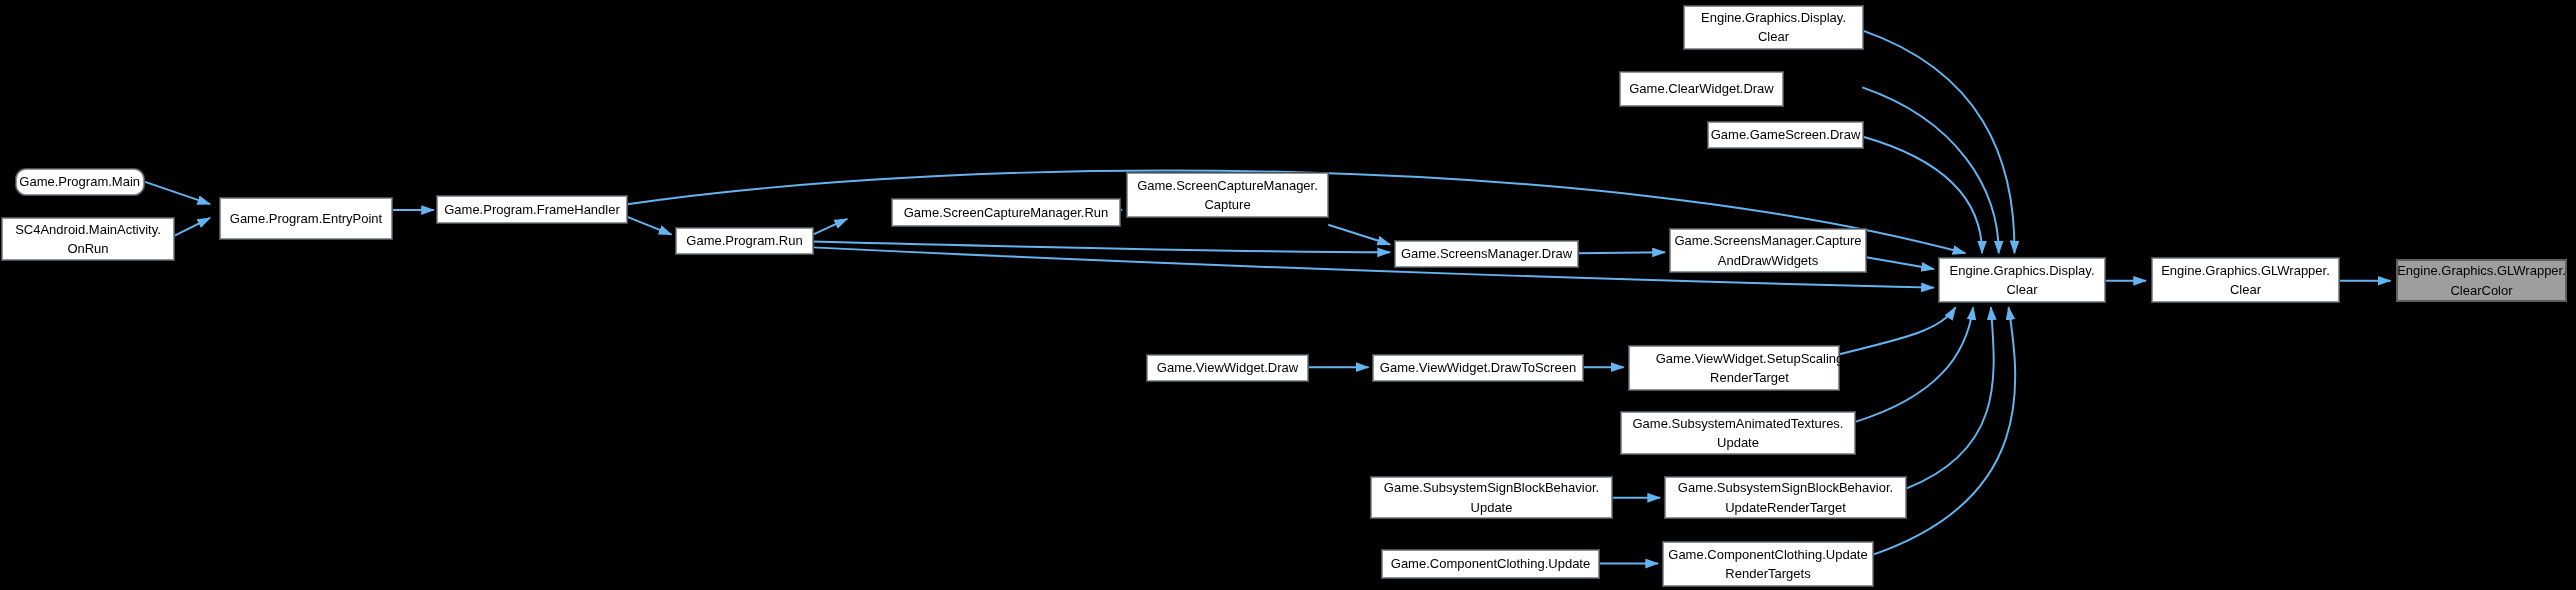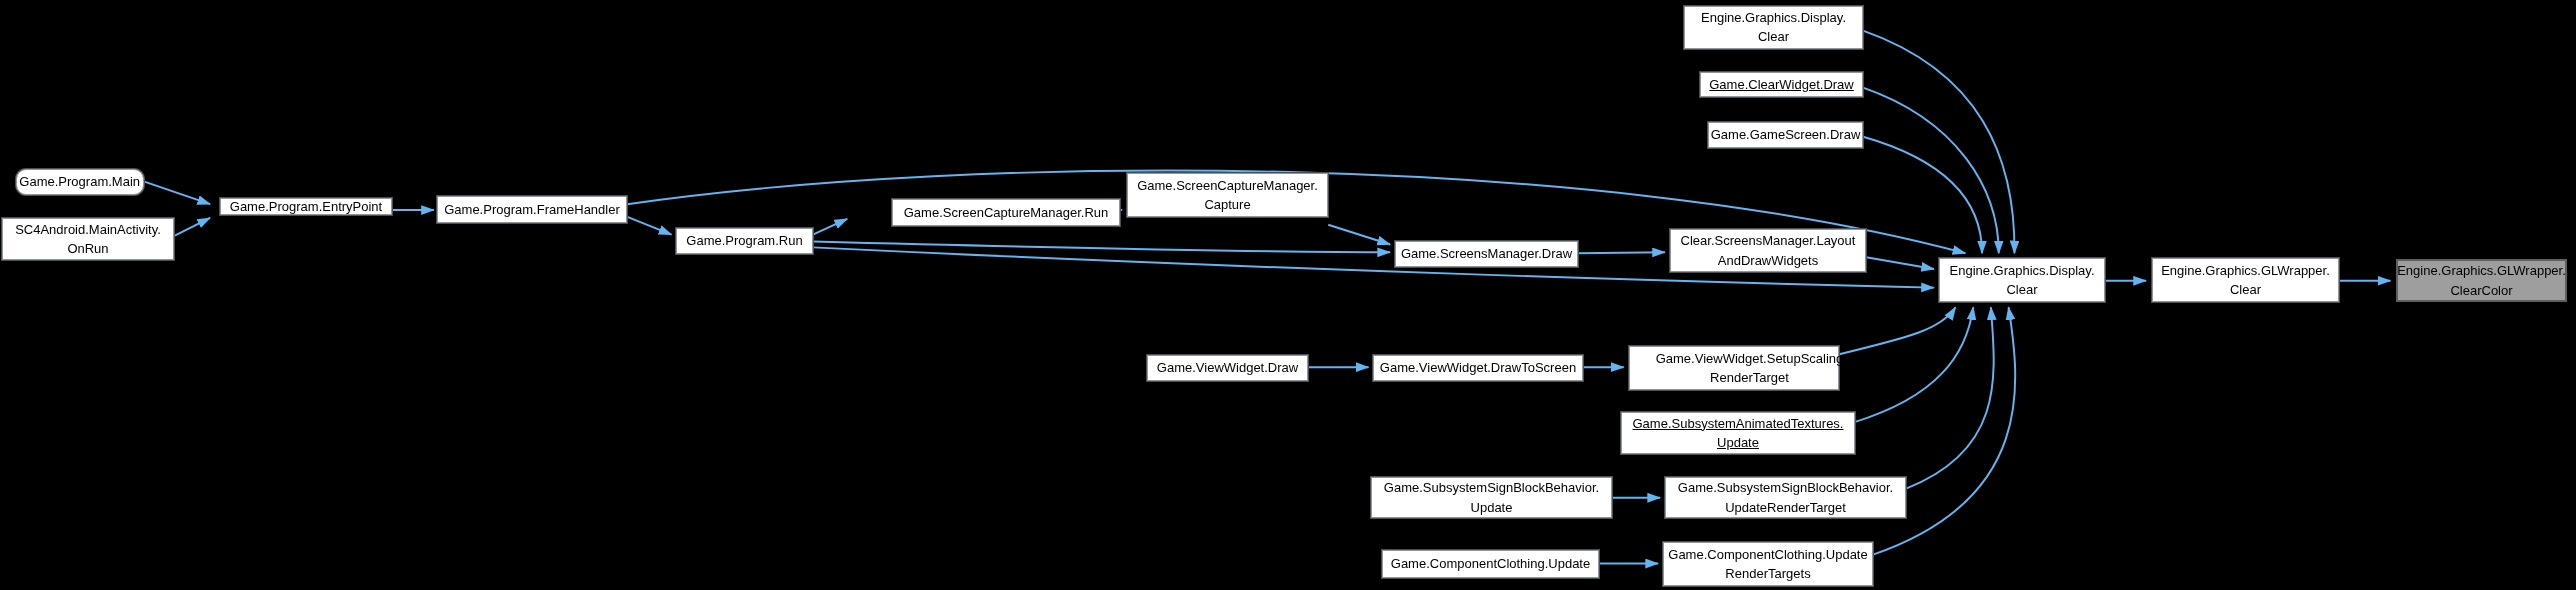--- a/index.html
+++ b/index.html
@@ -75,48 +75,48 @@
       </g>
   </svg>
   <div id="nodes">
       <div class="node" style="left: 15.7px; top: 169px; width: 128px; height: 25.5px; border-radius: 10px;">
         <span>Game.Program.Main</span>
       </div>
       <div class="node" style="left: 2px; top: 218px; width: 172px; height: 42px;">
         <span>SC4Android.MainActivity.</span>
         <span>OnRun</span>
       </div>
-      <div class="node" style="left: 220px; top: 198px; width: 172px; height: 17px;">
+      <div class="node" style="left: 220px; top: 198px; width: 172px; height: 41px;">
         <span>Game.Program.EntryPoint</span>
       </div>
       <div class="node" style="left: 437px; top: 196px; width: 190px; height: 26.5px;">
         <span>Game.Program.FrameHandler</span>
       </div>
       <div class="node" style="left: 676px; top: 228px; width: 137px; height: 25.5px;">
         <span>Game.Program.Run</span>
       </div>
       <div class="node" style="left: 852px; top: 199px; width: 228px; height: 26.5px; margin-left: 40px;">
         <span>Game.ScreenCaptureManager.Run</span>
       </div>
       <div class="node" style="left: 1127px; top: 173px; width: 201px; height: 44px;">
         <span>Game.ScreenCaptureManager.</span>
         <span>Capture</span>
       </div>
       <div class="node" style="left: 1395px; top: 241px; width: 183px; height: 25.5px;">
         <span>Game.ScreensManager.Draw</span>
       </div>
       <div class="node" style="left: 1670px; top: 229px; width: 196px; height: 43px;">
-        <span>Clear.ScreensManager.Layout</span>
+        <span>Game.ScreensManager.Capture</span>
         <span>AndDrawWidgets</span>
       </div>
       <div class="node" style="left: 1684px; top: 5.9px; width: 179px; height: 43px;">
         <span>Engine.Graphics.Display.</span>
         <span>Clear</span>
       </div>
-      <div class="node" style="left: 1700px; top: 72px; width: 163px; height: 25px; text-decoration: underline;">
+      <div class="node" style="left: 1620px; top: 72px; width: 163px; height: 34px;">
         <span>Game.ClearWidget.Draw</span>
       </div>
       <div class="node" style="left: 1708px; top: 122px; width: 155px; height: 25.5px;">
         <span>Game.GameScreen.Draw</span>
       </div>
       <div class="node" style="left: 1939px; top: 258px; width: 166px; height: 44px;">
         <span>Engine.Graphics.Display.</span>
         <span>Clear</span>
       </div>
       <div class="node" style="left: 2152px; top: 258px; width: 187px; height: 44px;">
@@ -130,21 +130,21 @@
       <div class="node" style="left: 1147px; top: 355px; width: 161px; height: 25.5px;">
         <span>Game.ViewWidget.Draw</span>
       </div>
       <div class="node" style="left: 1373px; top: 355px; width: 210px; height: 25.5px;">
         <span>Game.ViewWidget.DrawToScreen</span>
       </div>
       <div class="node" style="left: 1629px; top: 346px; width: 210px; height: 44px; padding-left: 31px;">
         <span>Game.ViewWidget.SetupScaling</span>
         <span>RenderTarget</span>
       </div>
-      <div class="node" style="left: 1621px; top: 412px; width: 234px; height: 42px; text-decoration: underline;">
+      <div class="node" style="left: 1621px; top: 412px; width: 234px; height: 42px;">
         <span>Game.SubsystemAnimatedTextures.</span>
         <span>Update</span>
       </div>
       <div class="node" style="left: 1371px; top: 477px; width: 241px; height: 41px;">
         <span>Game.SubsystemSignBlockBehavior.</span>
         <span>Update</span>
       </div>
       <div class="node" style="left: 1665px; top: 477px; width: 241px; height: 41px;">
         <span>Game.SubsystemSignBlockBehavior.</span>
         <span>UpdateRenderTarget</span>

